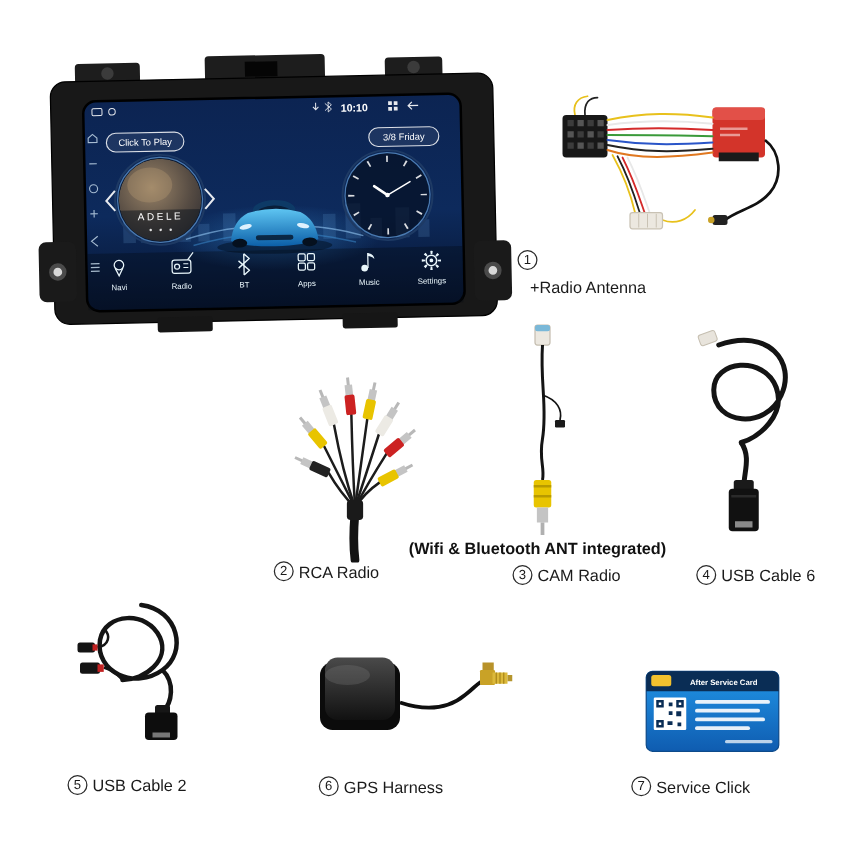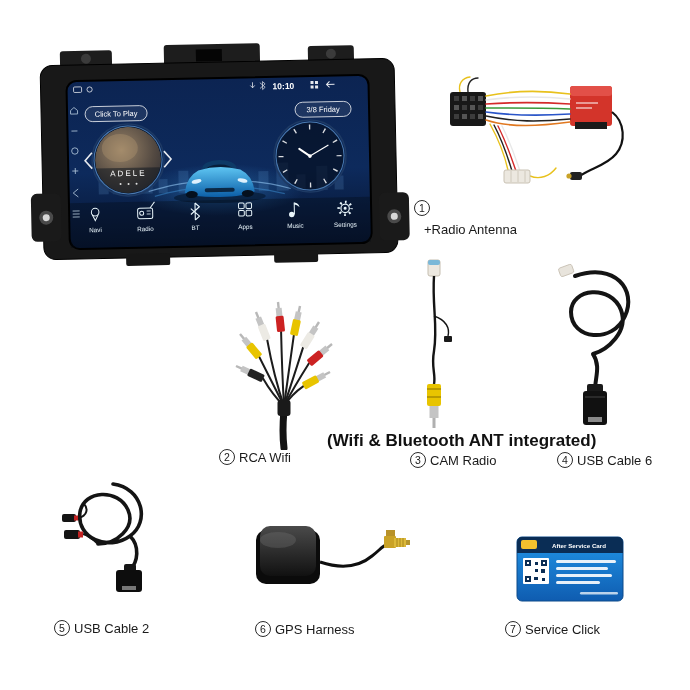--- a/index.html
+++ b/index.html
@@ -4,21 +4,21 @@
 <style>
   * { margin:0; padding:0; box-sizing:border-box; }
   html,body { width:690px; height:690px; }
   body { background:#fff; font-family:"Liberation Sans", sans-serif; position:relative; overflow:hidden; }
   .canvas { position:absolute; inset:0; background:#ffffff; }
   .item { position:absolute; }
   .label { position:absolute; font-size:13px; color:#1a1a1a; display:flex; align-items:center; gap:4px; white-space:nowrap; }
   .label.line2 { display:block; }
   .circ { display:inline-flex; width:16px; height:16px; border:1.3px solid #2a2a2a; border-radius:50%;
           align-items:center; justify-content:center; font-size:10.5px; line-height:1; flex:none; color:#1a1a1a; }
-  .note { position:absolute; font-size:17px; font-weight:bold; color:#111; text-align:right; white-space:nowrap; }
+  .note { position:absolute; font-size:13px; font-weight:bold; color:#111; text-align:left; white-space:nowrap; }
   svg text { font-family:"Liberation Sans", sans-serif; }
   .head-unit-wrap { transform:rotate(-1.2deg); }
 </style>
 </head>
 <body>
 
 <div class="canvas">
 
   <div class="item head-unit-wrap" style="left:28px; top:40px; width:382px; height:232px;">
     <svg viewBox="0 0 382 232" width="382" height="232">
@@ -428,21 +428,21 @@
 
   <div class="label" style="left:414px; top:200px;">
     <span class="circ">1</span>
   </div>
   <div class="label line2" style="left:424px; top:222px;">
     <span>+Radio Antenna</span>
   </div>
 
   <div class="label" style="left:219px; top:449px;">
     <span class="circ">2</span>
-    <span>RCA Wifi</span>
+    <span>RCA Radio</span>
   </div>
 
   <div class="note" style="left:327px; top:431px; width:222px;">(Wifi &amp; Bluetooth ANT integrated)</div>
 
   <div class="label" style="left:410px; top:452px;">
     <span class="circ">3</span>
     <span>CAM Radio</span>
   </div>
 
   <div class="label" style="left:557px; top:452px;">

